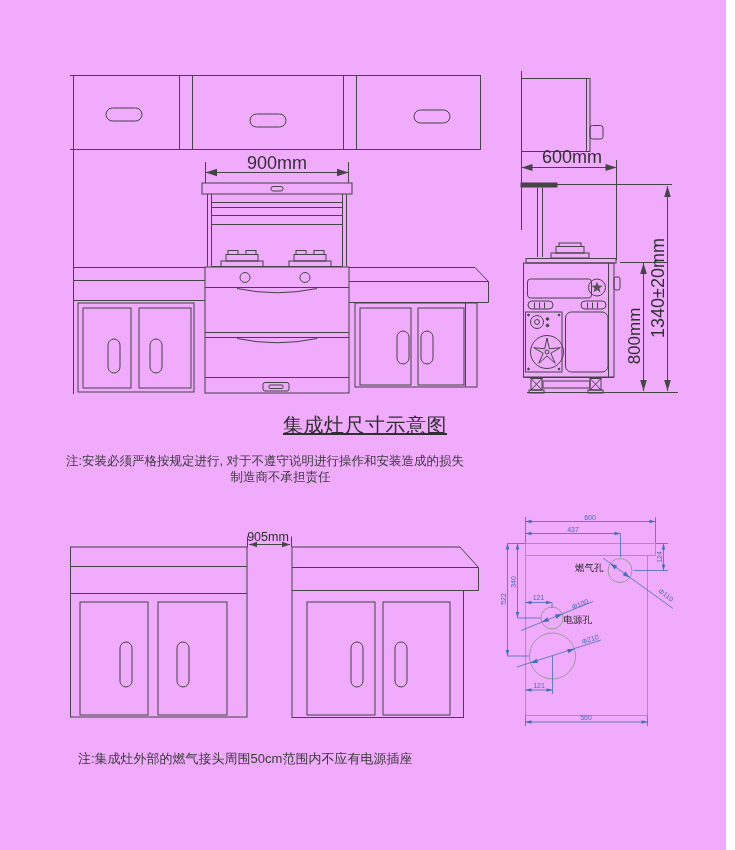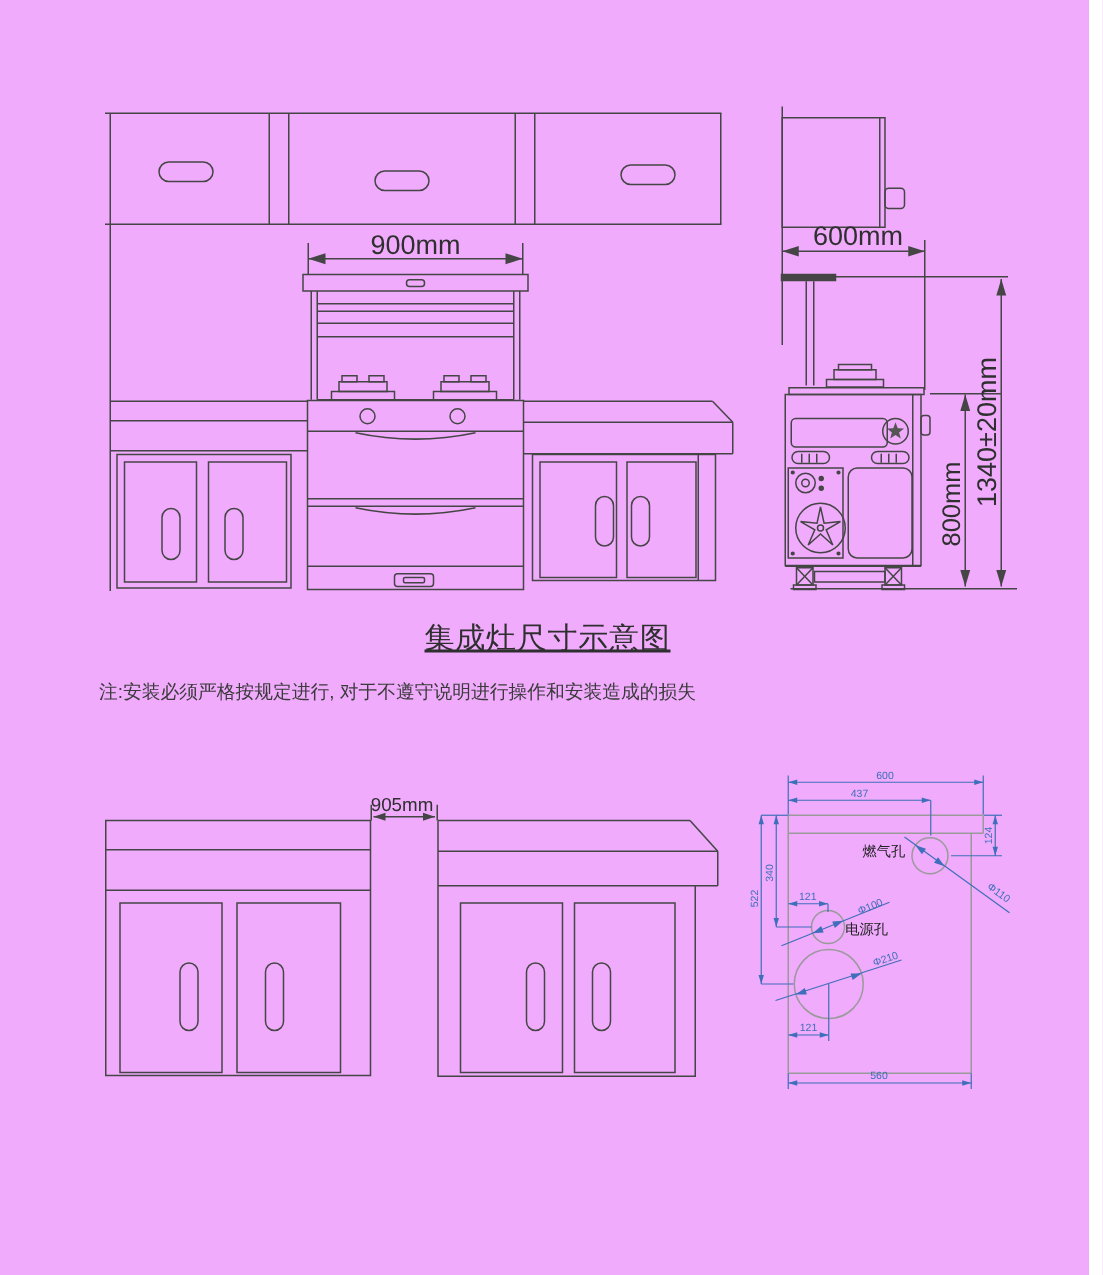--- a/index.html
+++ b/index.html
@@ -189,21 +189,23 @@
       </g>
     </g>
     <text x="572" y="163" text-anchor="middle" font-size="18" fill="#2f2f2f">600mm</text>
     <text transform="translate(640,336) rotate(-90)" text-anchor="middle" font-size="17" fill="#2f2f2f">800mm</text>
     <text transform="translate(664,288) rotate(-90)" text-anchor="middle" font-size="18" fill="#2f2f2f">1340±20mm</text>
   </svg>
 
   <div id="title" class="abs">集成灶尺寸示意图</div>
   <div id="note1" class="abs">
     <div>注:安装必须严格按规定进行, 对于不遵守说明进行操作和安装造成的损失</div>
+    <div class="indent">制造商不承担责任</div>
   </div>
+  <div id="note2" class="abs">注:集成灶外部的燃气接头周围50cm范围内不应有电源插座</div>
 
   <svg class="abs" style="left:60px;top:515px" width="440" height="215" viewBox="60 515 440 215">
     <g stroke="#454545" fill="none" stroke-width="1">
       <g>
         <line x1="247.5" y1="536.5" x2="247.5" y2="547"></line>
         <line x1="291.5" y1="536.5" x2="291.5" y2="547"></line>
         <line x1="249" y1="544.5" x2="290" y2="544.5"></line>
         <polygon points="249,544.5 257,541.8 257,547.2" fill="#454545" stroke="none"></polygon>
         <polygon points="290,544.5 282,541.8 282,547.2" fill="#454545" stroke="none"></polygon>
       </g>

